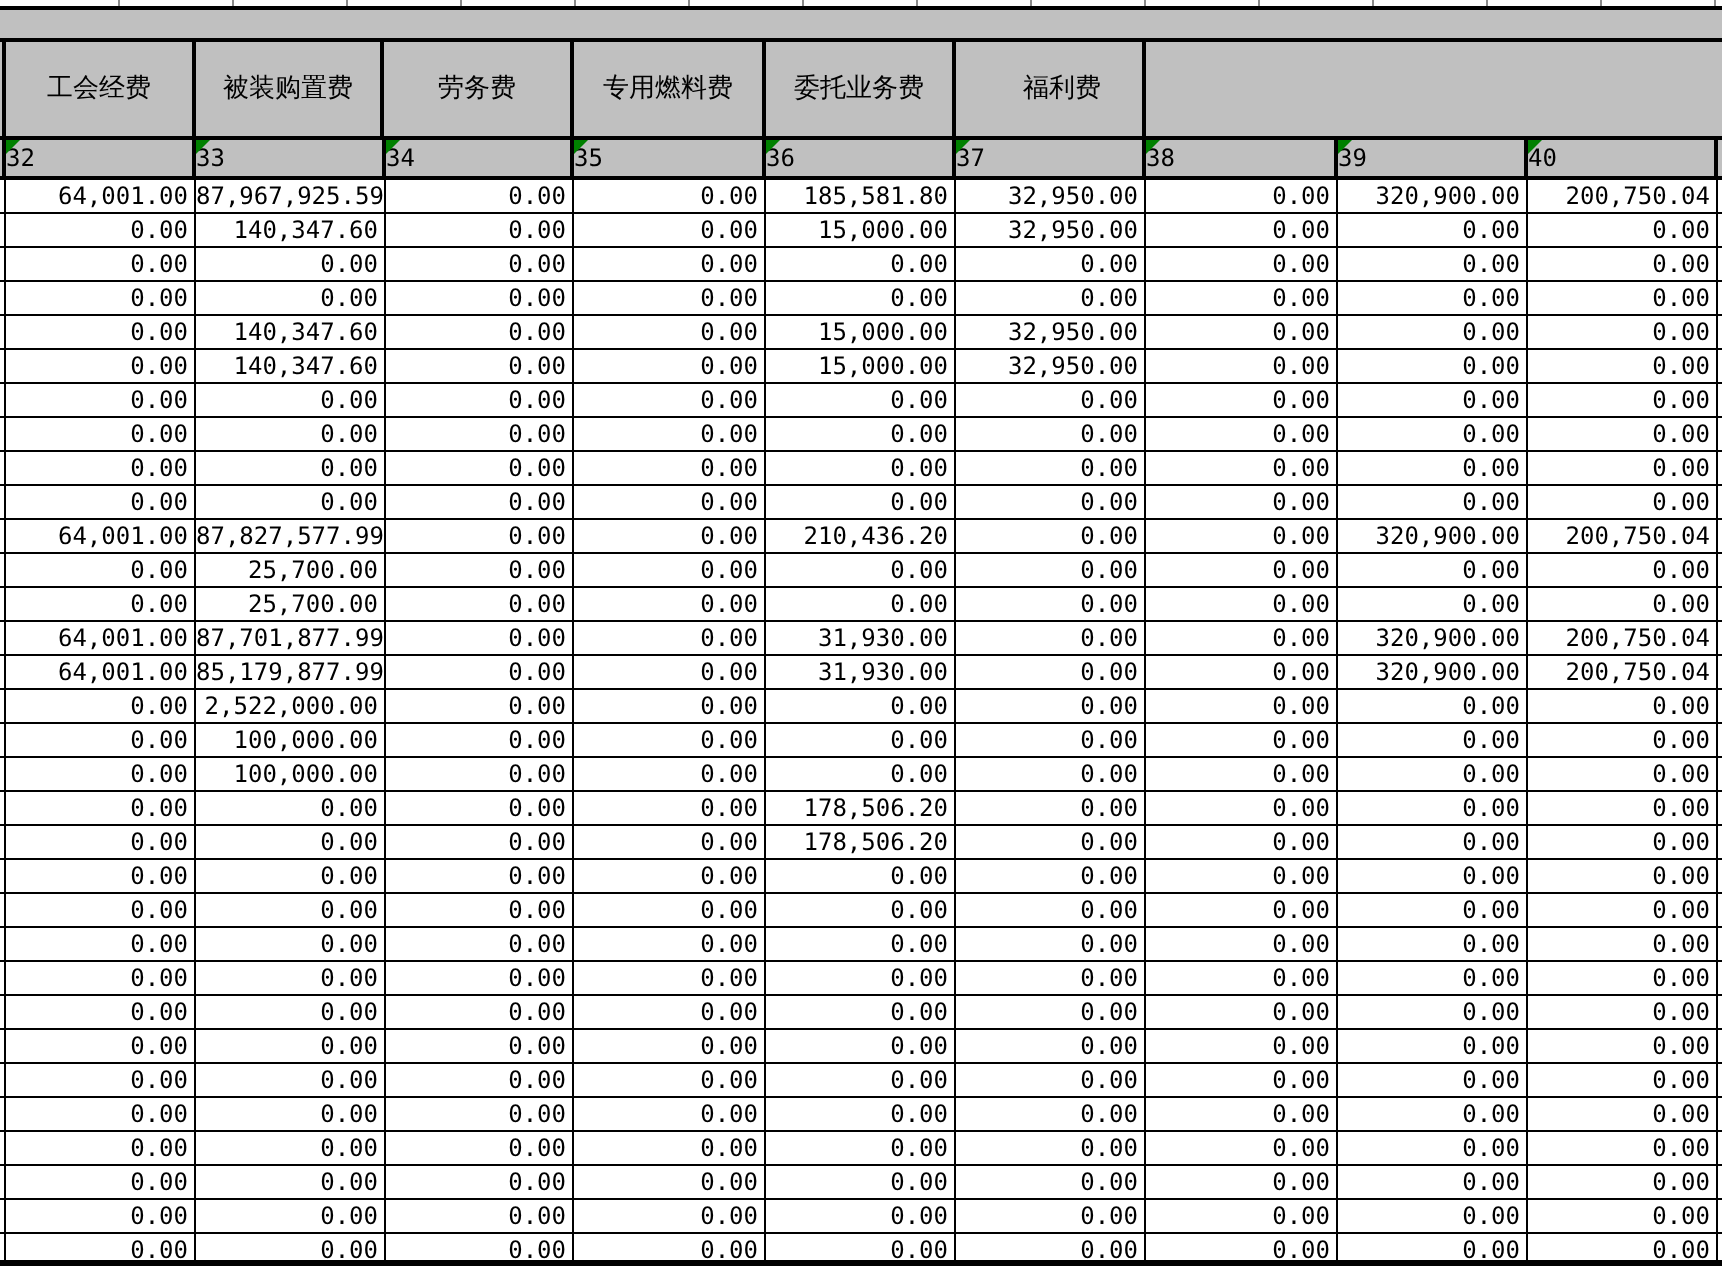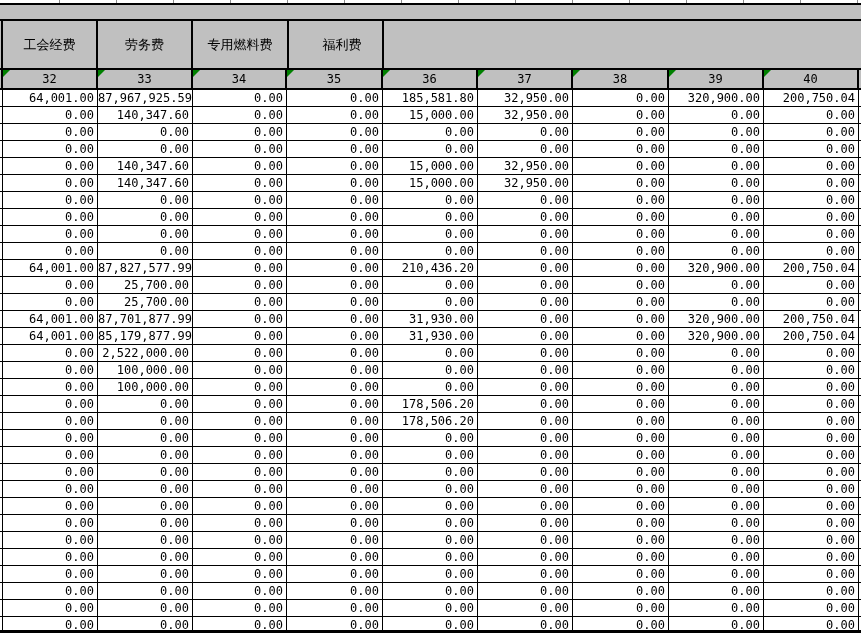--- a/index.html
+++ b/index.html
@@ -43,21 +43,21 @@
     border-right: 2px solid #000;
   }
   .sliver-hdr-r { flex: 1; background: var(--hdr-bg, #c0c0c0); }
 
   
   .code-row { height: 18px; }
   .ccell {
     position: relative;
     background: var(--hdr-bg, #c0c0c0);
     border-right: 2px solid #000;
-    display: flex; align-items: center; justify-content: center;
+    display: flex; align-items: center; justify-content: flex-start;
     font-family: "DejaVu Sans Mono", monospace;
     font-size: 12px;
     overflow: hidden;
   }
   .tri {
     position: absolute; top: 0; left: 0;
     width: 0; height: 0;
     border-top: 7px solid var(--tri, #008000);
     border-right: 7px solid transparent;
   }
@@ -89,22 +89,24 @@
 
 <div class="sheet">
   <div class="top-sliver"></div>
   <div class="hline2"></div>
   <div class="title-band"></div>
   <div class="hline2"></div>
 
   <div class="row header-row" id="header-row">
       <div class="sliver-hdr"></div>
       <div class="hcell" style="width: 95px; flex: 0 0 95px;">工会经费</div>
+      <div class="hcell" style="width: 94px; flex: 0 0 94px;">被装购置费</div>
       <div class="hcell" style="width: 95px; flex: 0 0 95px;">劳务费</div>
       <div class="hcell" style="width: 96px; flex: 0 0 96px;">专用燃料费</div>
+      <div class="hcell" style="width: 95px; flex: 0 0 95px;">委托业务费</div>
       <div class="hcell" style="width: 95px; flex: 0 0 95px; padding-left: 16px;">福利费</div>
       <div class="sliver-hdr-r"></div>
     </div>
   <div class="hline2"></div>
 
   <div class="row code-row" id="code-row">
       <div class="sliver-hdr"></div>
       <div class="ccell" style="width: 95px; flex: 0 0 95px;">
         <span class="tri"></span>
         <span>32</span>

